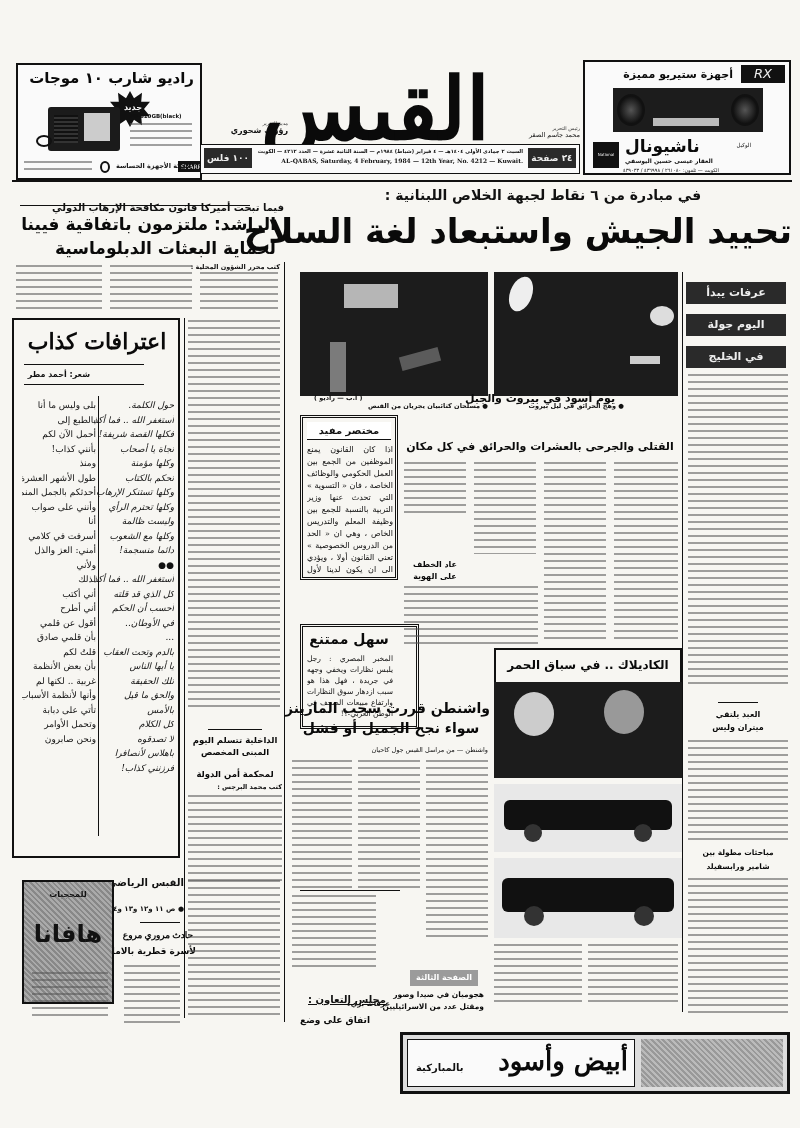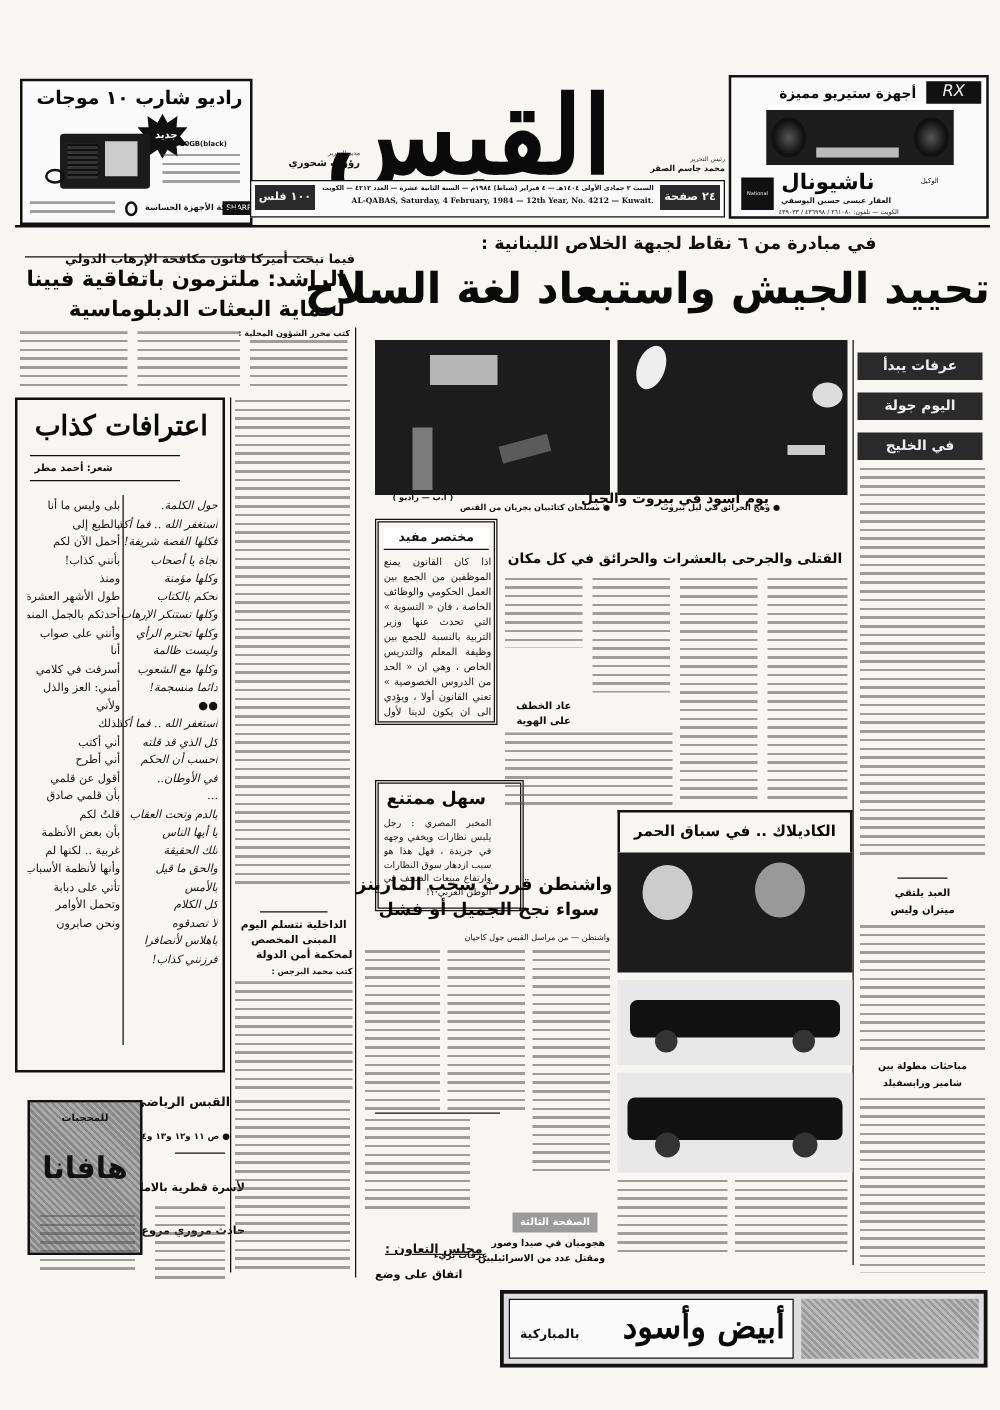--- a/index.html
+++ b/index.html
@@ -40,21 +40,21 @@
 
 <div class="abs" style="left:208px;top:120px;width:80px;text-align:right;">
   <div style="font-size:5px;color:#333;">مدير التحرير</div>
   <div style="font-size:8px;font-weight:bold;">رؤوف شحوري</div>
 </div>
 
 <div class="abs masthead" style="left:300px;top:66px;width:190px;text-align:center;">القبس</div>
 
 <div class="abs" style="left:485px;top:125px;width:95px;text-align:right;">
   <div style="font-size:5px;color:#333;">رئيس التحرير</div>
-  <div style="font-size:6.5px;font-weight:bold;">محمد جاسم الصقر</div>
+  <div style="font-size:6.5px;font-weight:normal;">محمد جاسم الصقر</div>
 </div>
 
 <div class="abs box" style="left:583px;top:60px;width:208px;height:115px;background:#fafafa;">
   <div class="abs" style="right:4px;top:3px;width:44px;height:18px;background:#111;color:#eee;font-size:13px;font-style:italic;text-align:center;line-height:18px;direction:ltr;">RX</div>
   <div class="abs hl" style="right:56px;top:6px;font-size:11px;">أجهزة ستيريو مميزة</div>
   <div class="abs" style="left:28px;top:26px;width:150px;height:44px;background:#1c1c1c;">
     <div class="abs" style="left:4px;top:6px;width:28px;height:32px;border-radius:50%;background:radial-gradient(#555,#111 60%);"></div>
     <div class="abs" style="right:4px;top:6px;width:28px;height:32px;border-radius:50%;background:radial-gradient(#555,#111 60%);"></div>
     <div class="abs" style="left:40px;top:30px;width:66px;height:8px;background:#bbb;"></div>
   </div>
@@ -146,29 +146,29 @@
 </div>
 
 <div class="abs rule" style="left:184px;top:318px;width:1px;height:700px;"></div>
 <div class="abs col-lines" style="left:188px;top:320px;width:92px;height:390px;"></div>
 <div class="abs rule" style="left:284px;top:262px;width:1px;height:760px;"></div>
 
 <div class="abs" style="left:188px;top:725px;width:94px;height:150px;text-align:center;">
   <div class="abs rule" style="left:20px;top:4px;width:54px;height:1px;"></div>
   <div class="hl" style="font-size:8.5px;margin-top:10px;">الداخلية تتسلم اليوم</div>
   <div class="hl" style="font-size:8.5px;margin-top:2px;">المبنى المخصص</div>
-  <div class="hl" style="font-size:8.5px;margin-top:2px;text-align:right;">لمحكمة أمن الدولة</div>
+  <div class="hl" style="font-size:8.5px;margin-top:12px;">لمحكمة أمن الدولة</div>
   <div style="font-size:6.5px;font-weight:bold;text-align:right;margin-top:4px;">كتب محمد البرجس :</div>
   <div class="col-lines" style="height:90px;margin-top:4px;"></div>
 </div>
 
 <div class="abs" style="right:616px;top:877px;font-size:10px;font-weight:bold;white-space:nowrap;">القبس الرياضي</div>
 <div class="abs" style="right:616px;top:905px;font-size:7px;font-weight:bold;white-space:nowrap;">● ص ١١ و١٢ و١٣ و١٤</div>
 <div class="abs rule" style="left:140px;top:922px;width:40px;height:1px;"></div>
-<div class="abs hl" style="left:120px;top:980px;width:76px;font-size:9px;">حادث مروري مروع</div>
+<div class="abs hl" style="left:120px;top:930px;width:76px;font-size:9px;font-family:Liberation Serif, serif;">حادث مروري مروع</div>
 <div class="abs hl" style="left:120px;top:946px;width:76px;font-size:9px;">لأسرة قطرية بالامارات</div>
 <div class="abs col-lines" style="left:124px;top:965px;width:56px;height:60px;"></div>
 
 <div class="abs col-lines" style="left:188px;top:880px;width:92px;height:140px;"></div>
 
 <div class="abs box" style="left:22px;top:880px;width:92px;height:124px;background:repeating-linear-gradient(45deg,#888 0 2px,#aaa 2px 4px);">
   <div class="abs" style="left:0;right:0;top:8px;text-align:center;font-size:8px;font-weight:bold;color:#111;">للمحجبات</div>
   <div class="abs hl" style="left:0;right:0;top:38px;font-size:24px;color:#111;">هافانا</div>
   <div class="abs col-lines" style="left:8px;top:90px;width:76px;height:48px;"></div>
 </div>

